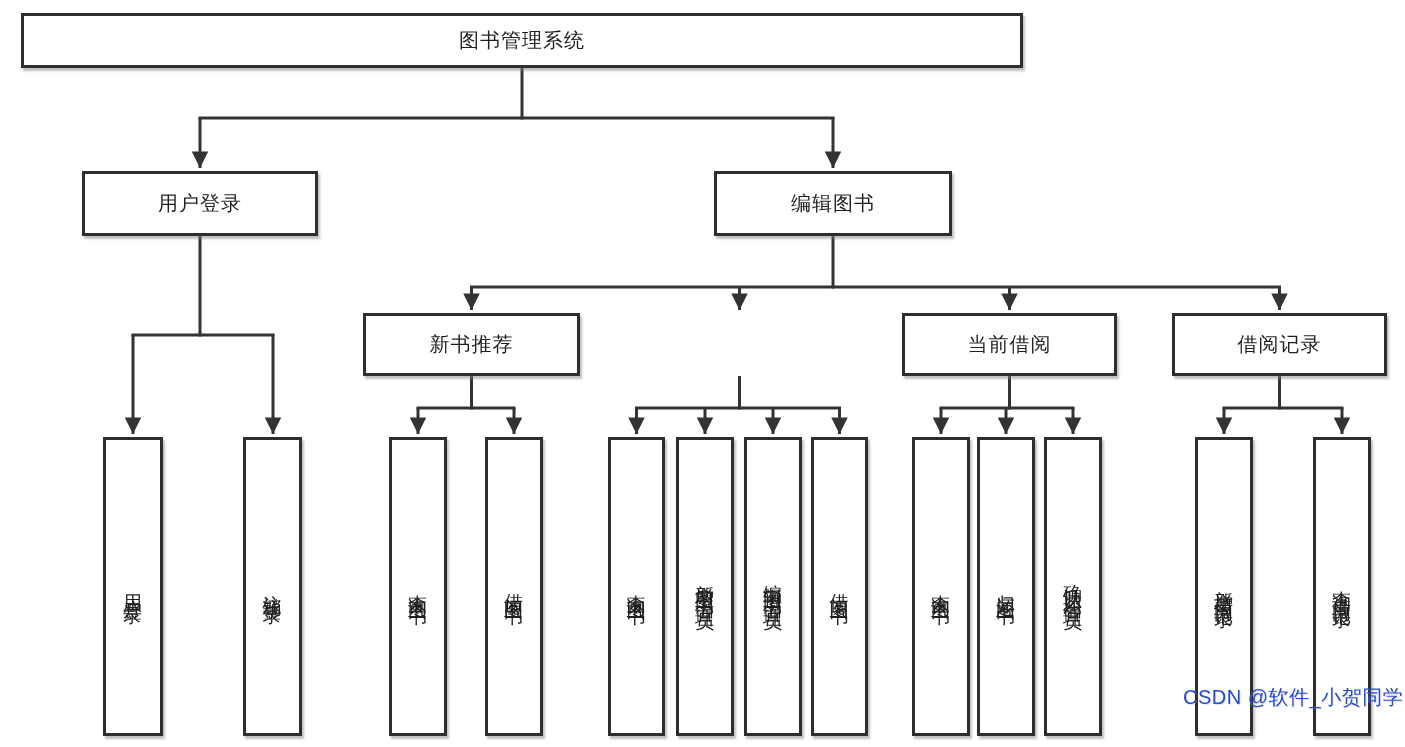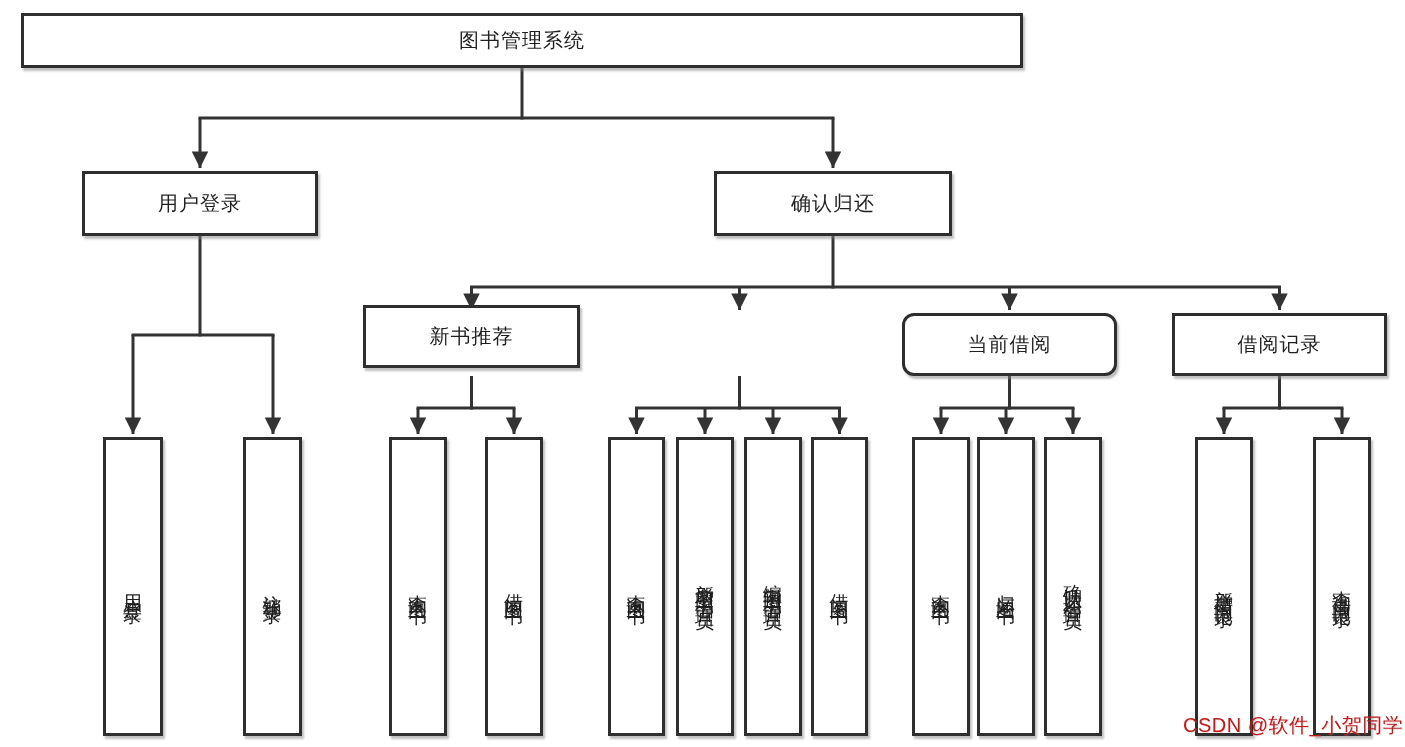--- a/index.html
+++ b/index.html
@@ -44,23 +44,23 @@
   .node.v {
     writing-mode: vertical-rl;
     font-size: 19px;
     letter-spacing: 4px;
     line-height: 1;
   }
   .node .lbl { display: block; }
   #watermark {
     position: absolute;
     left: 1183px;
-    top: 712px;
+    top: 684px;
     font-size: 20px;
-    color: #b91c1c;
+    color: #1d4ed8;
     letter-spacing: 0.5px;
     white-space: nowrap;
     z-index: 3;
     text-shadow: 1px 1px 0 rgba(220,120,120,0.25);
   }
 </style>
 </head>
 <body>
 
 <div id="stage">
@@ -117,27 +117,27 @@
   </svg>
 
   <div class="node h" style="left:21px; top:13px; width:1002px; height:55px;">
     <span class="lbl">图书管理系统</span>
   </div>
 
   <div class="node h" style="left:82px; top:171px; width:236px; height:65px;">
     <span class="lbl">用户登录</span>
   </div>
   <div class="node h" style="left:714px; top:171px; width:238px; height:65px;">
-    <span class="lbl">确认归还</span>
+    <span class="lbl">编辑图书</span>
   </div>
 
-  <div class="node h" style="left:363px; top:305px; width:217px; height:63px;">
+  <div class="node h" style="left:363px; top:313px; width:217px; height:63px;">
     <span class="lbl">新书推荐</span>
   </div>
-  <div class="node h" style="left:902px; top:313px; width:215px; height:63px;border-radius:12px;">
+  <div class="node h" style="left:902px; top:313px; width:215px; height:63px;">
     <span class="lbl">当前借阅</span>
   </div>
   <div class="node h" style="left:1172px; top:313px; width:215px; height:63px;font-family:Liberation Serif, serif;">
     <span class="lbl">借阅记录</span>
   </div>
 
   <div class="node v" style="left:103px; top:437px; width:60px; height:299px;">
     <span class="lbl">用户登录</span>
   </div>
   <div class="node v" style="left:243px; top:437px; width:59px; height:299px;">

